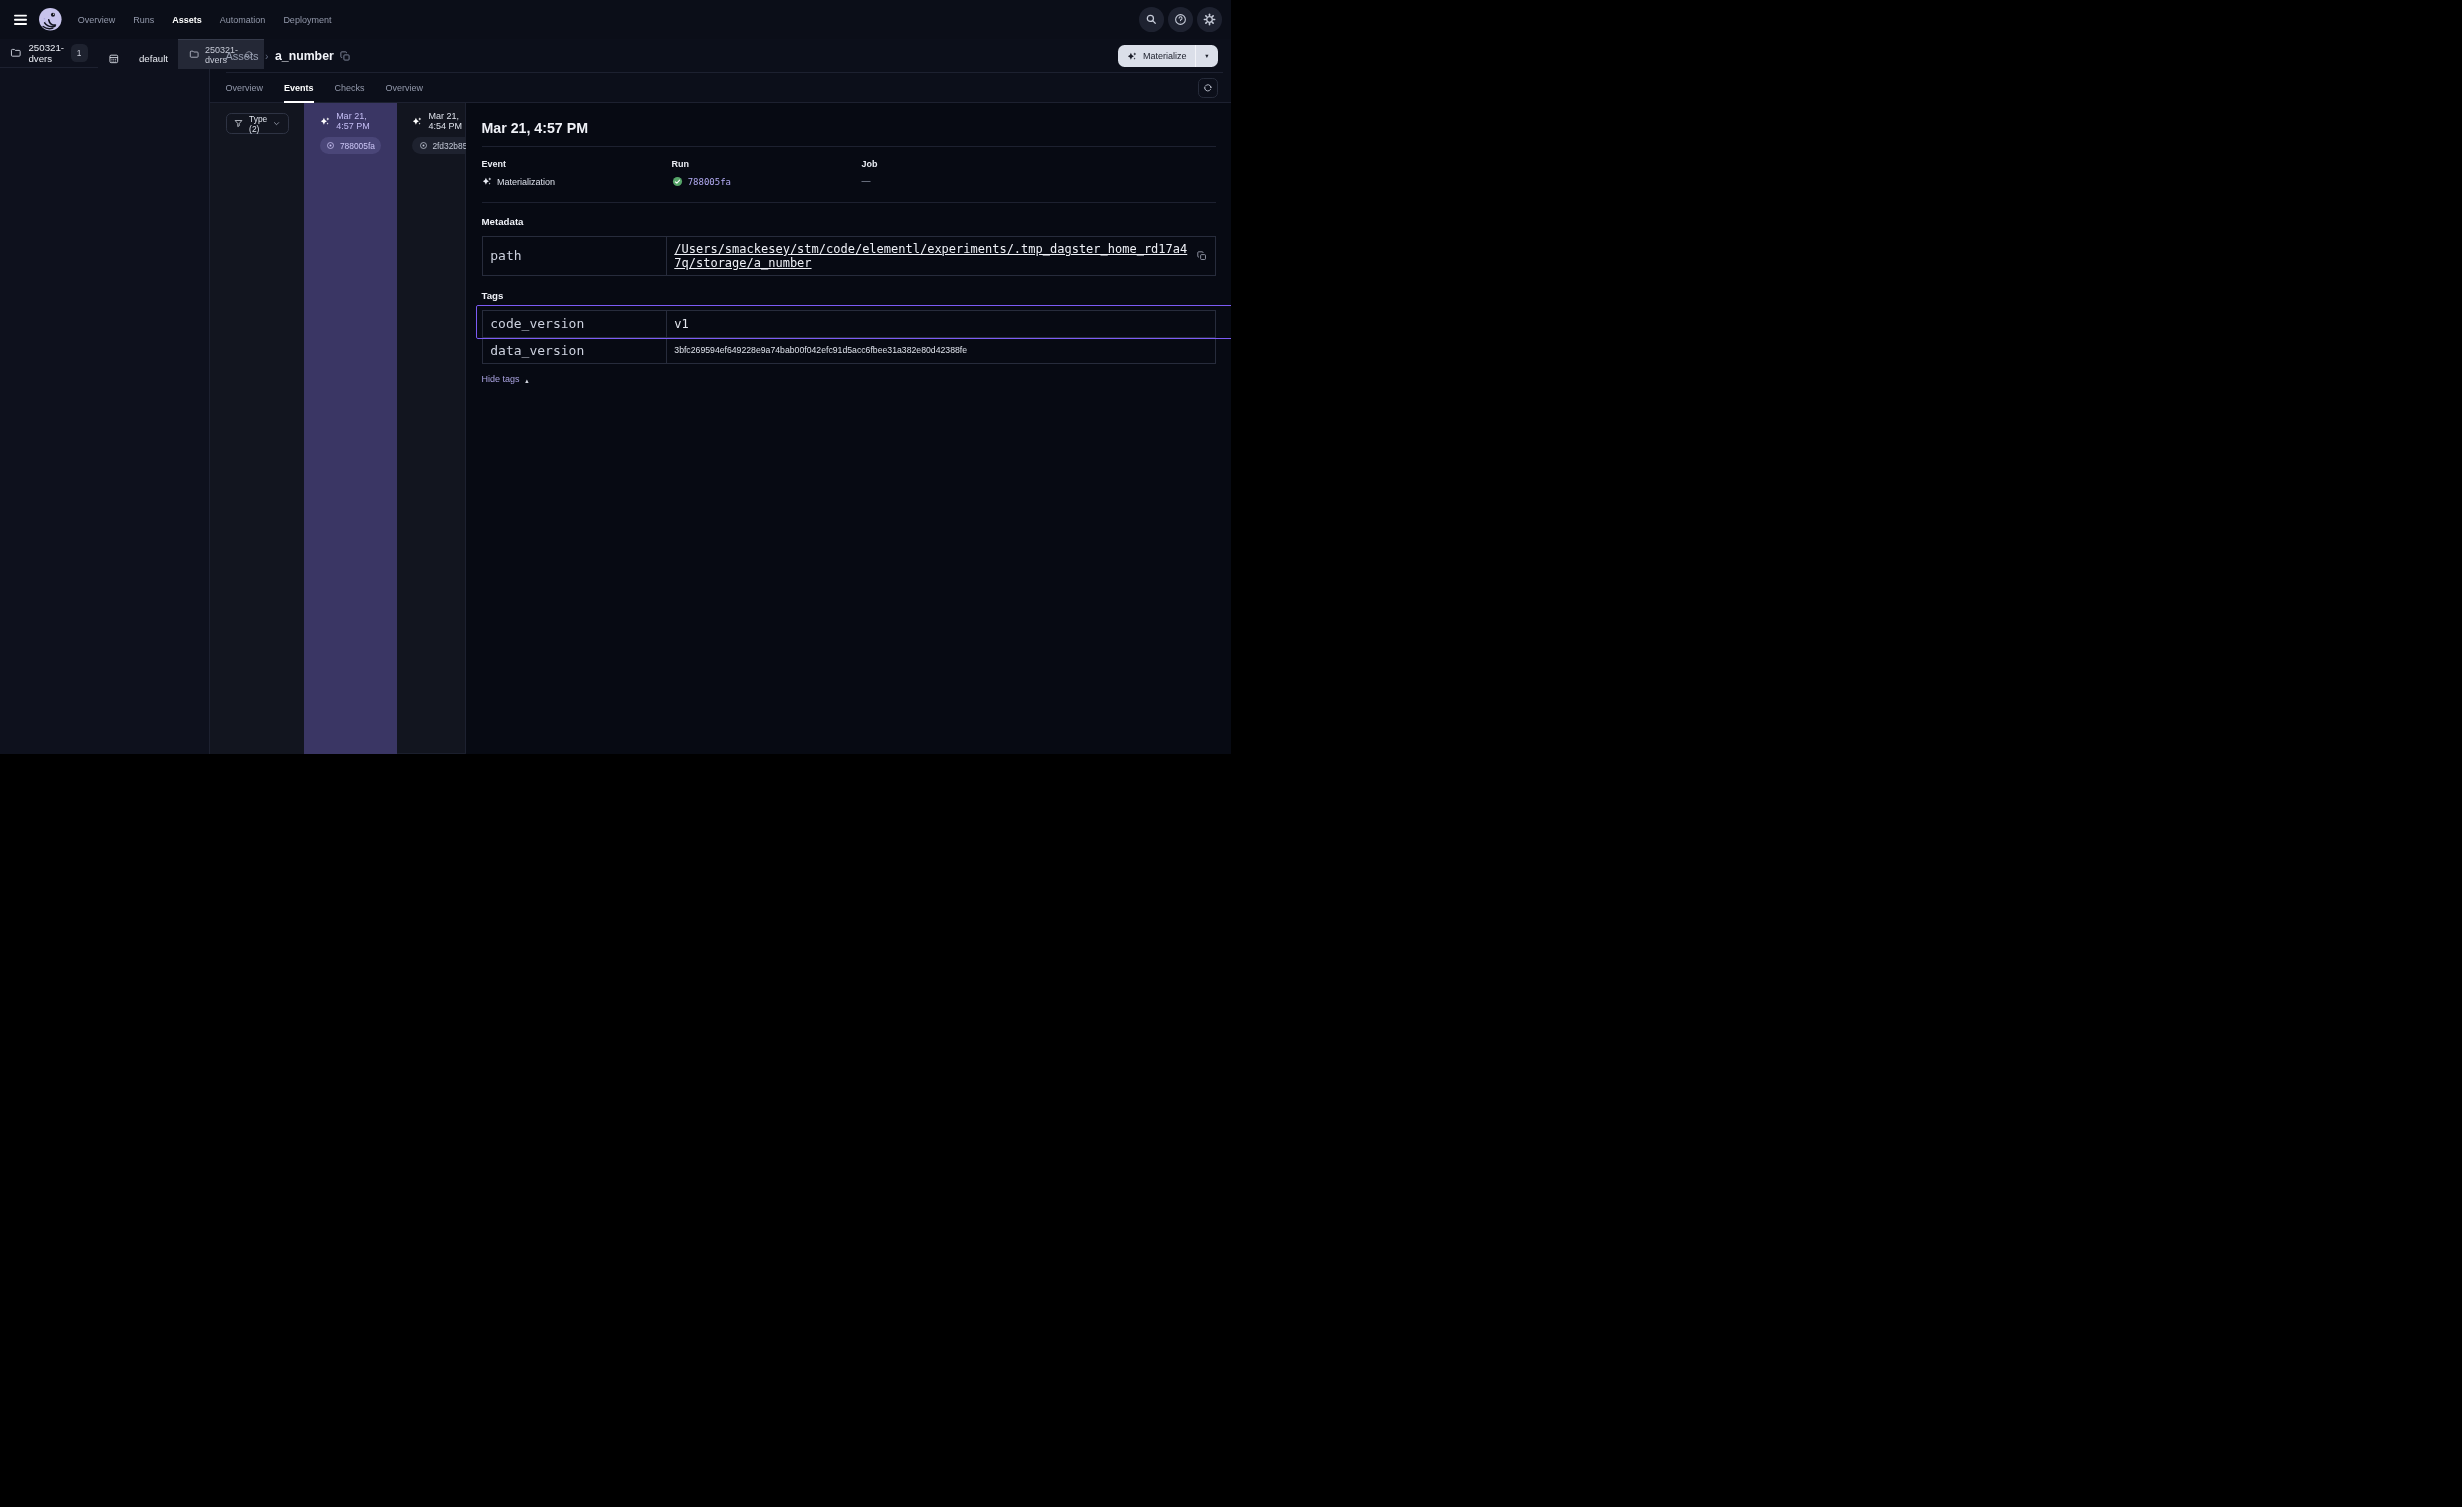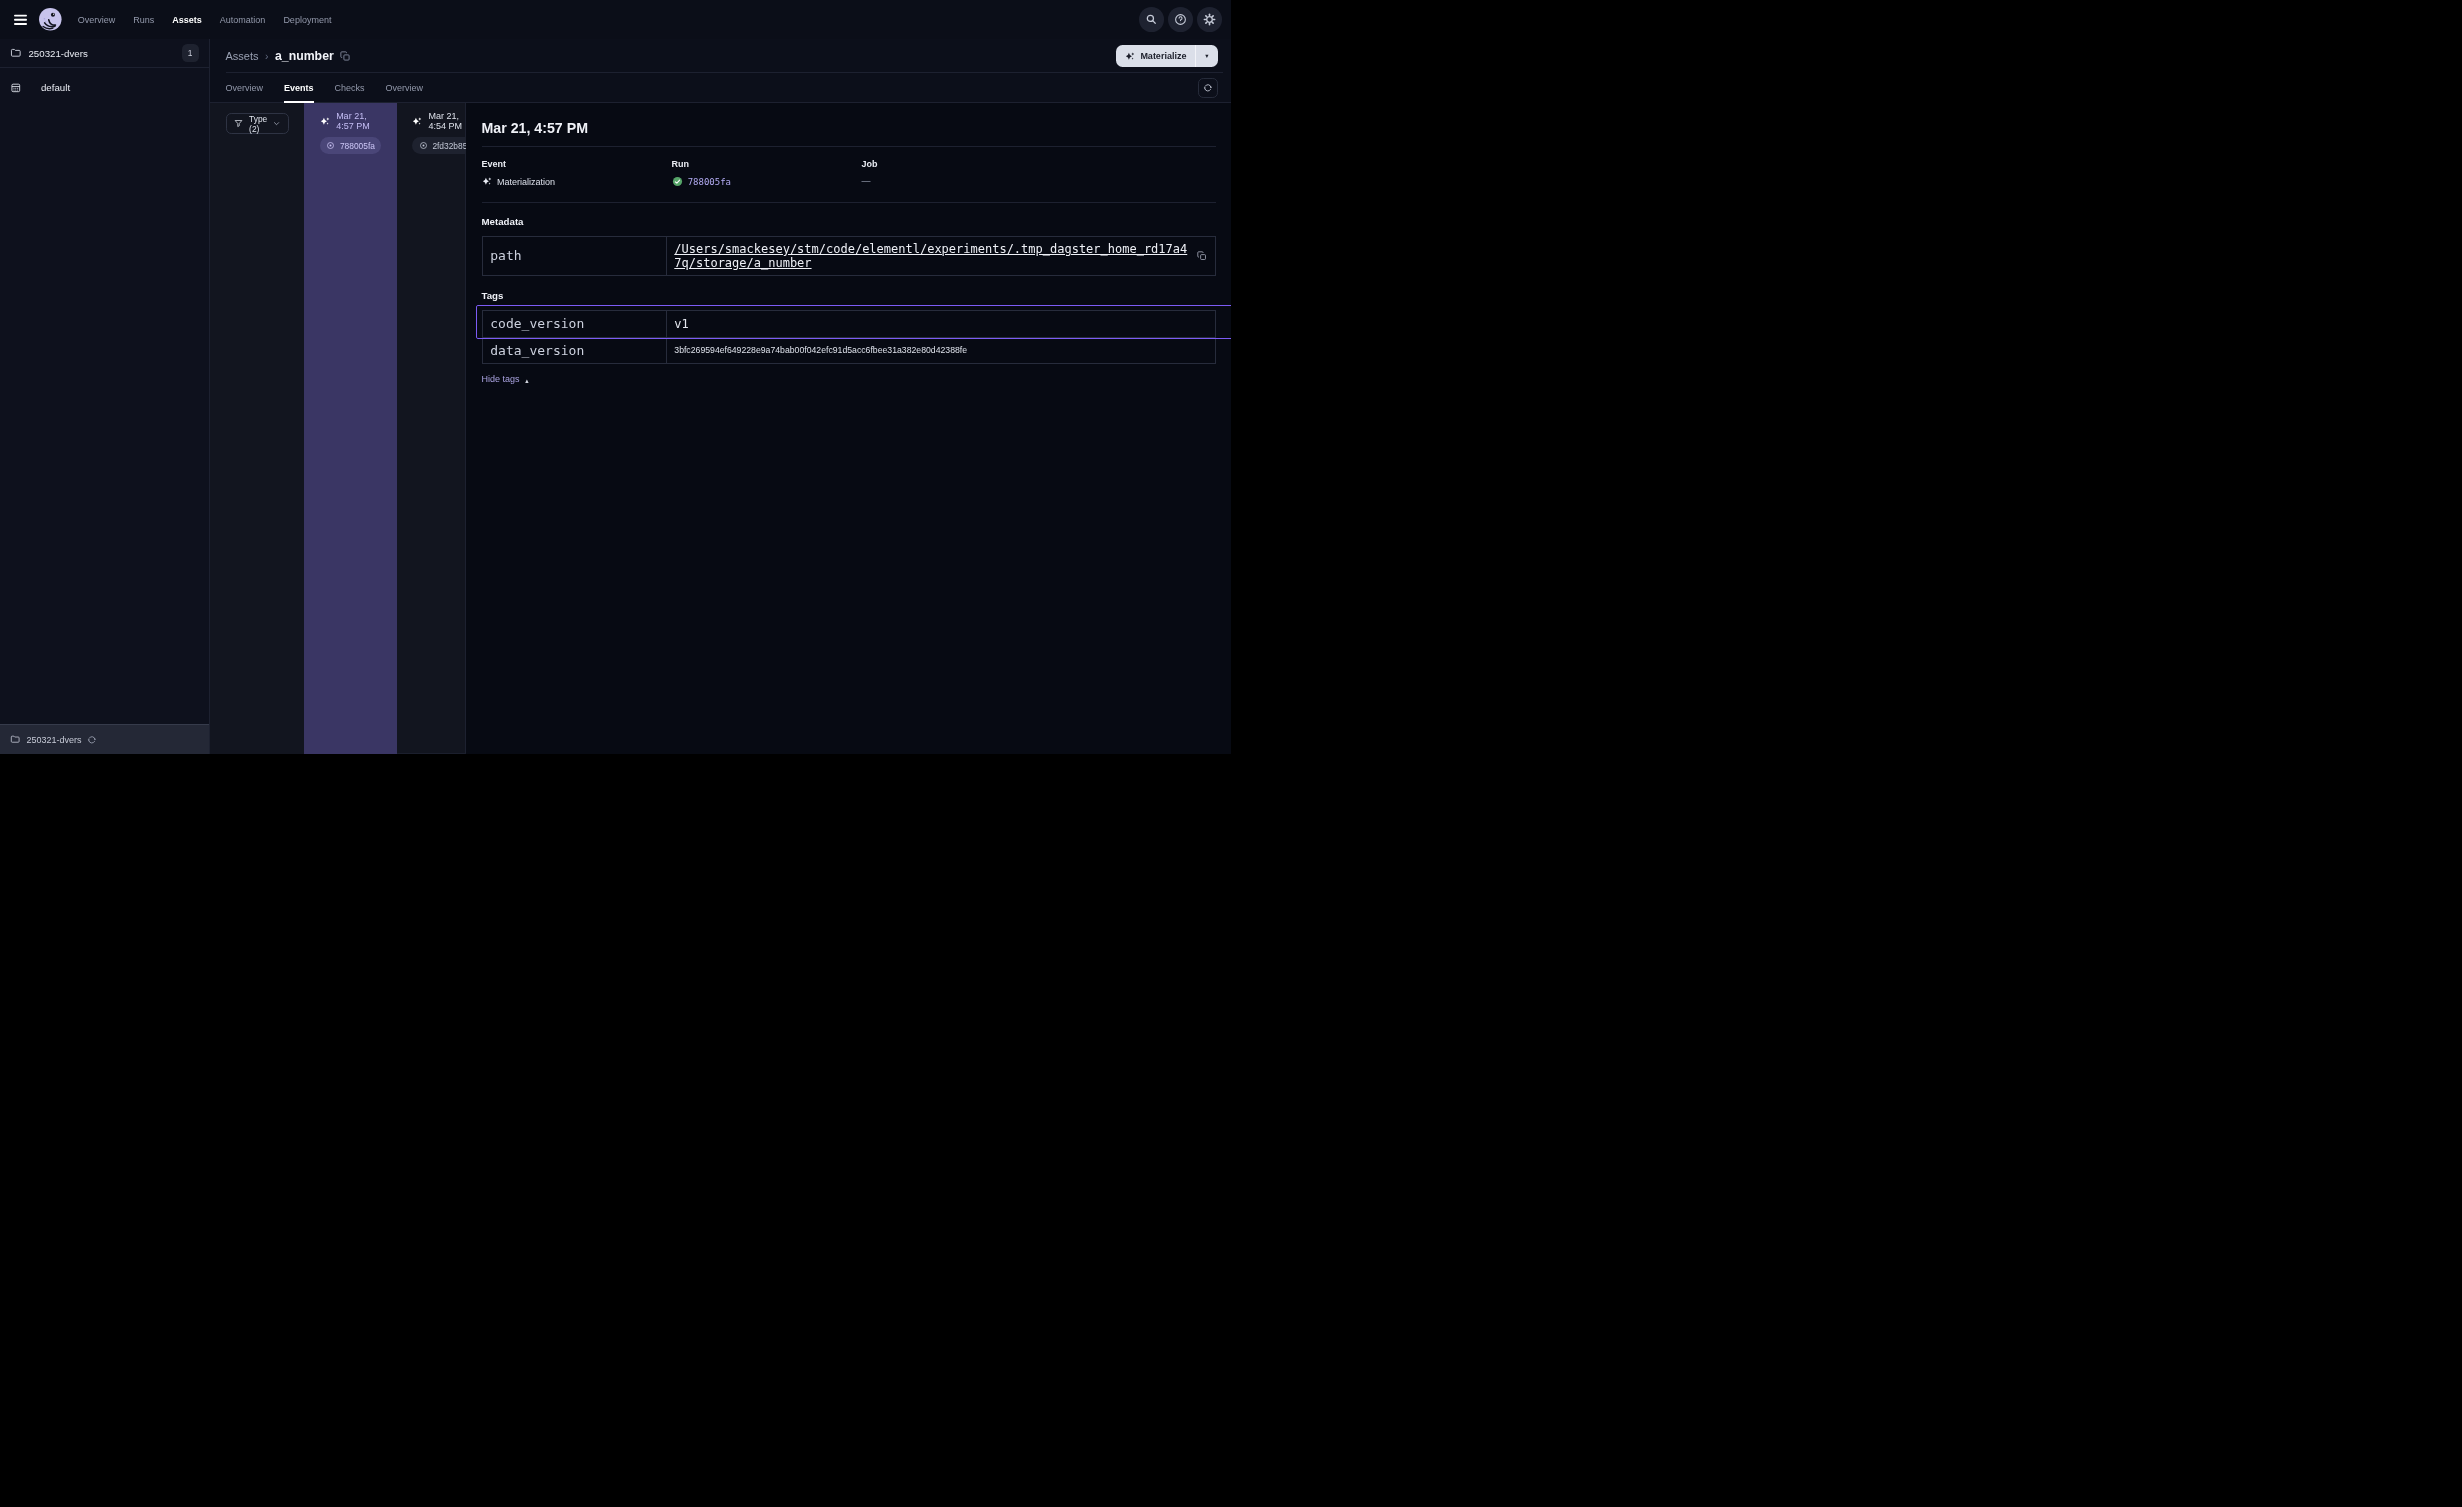--- a/index.html
+++ b/index.html
@@ -20,41 +20,41 @@
   .hamburger{width:26px;height:26px;display:flex;align-items:center;justify-content:center;cursor:pointer;border-radius:5.2px}
   .logo{width:24.6px;height:24.6px;margin-left:3.9px;flex:0 0 auto}
   .navlinks{display:flex;align-items:center;gap:18px;margin-left:15.5px}
   .navlink{font-size:9px;color:var(--text-dim);cursor:pointer;white-space:nowrap}
   .navlink.active{color:#fff;font-weight:bold}
   .topnav .spacer{flex:1}
   .nav-iconbtn{width:24.6px;height:24.6px;border-radius:50%;background:var(--icon-circle);display:flex;align-items:center;justify-content:center;color:#c6cbd8;margin-left:4.5px;cursor:pointer}
 
   
   .app-body{position:absolute;top:39px;left:0;right:0;bottom:0;display:flex}
-  .sidebar{width:210px;flex:0 0 auto;background:var(--sidebar-bg);border-right:0.6px solid var(--line);display:flex;flex-direction:column;position:relative}
+  .sidebar{width:210px;flex:0 0 auto;background:var(--sidebar-bg);border-right:0.6px solid var(--line);display:flex;flex-direction:row;position:relative}
   .repo-row{height:29px;display:flex;align-items:center;gap:6.5px;padding:0 10.4px;border-bottom:0.6px solid var(--line);cursor:pointer}
   .repo-row .label{font-size:9.7px;color:var(--text);flex:1}
   .count-badge{min-width:17px;height:17.5px;padding:0 4.5px;border-radius:5.2px;background:var(--badge-bg);color:#ccd0dc;font-size:8.4px;display:flex;align-items:center;justify-content:center}
   .group-row{height:28.5px;display:flex;align-items:center;gap:19px;padding:0 10.4px;margin-top:5.2px;cursor:pointer}
   .group-row .label{font-size:9.7px;color:var(--text)}
   .sidebar .flexfill{flex:1}
   .sidebar-footer{height:30px;background:var(--footer-bg);border-top:0.6px solid #363b4b;display:flex;align-items:center;gap:5.8px;padding:0 10.4px}
   .sidebar-footer .label{font-size:9px;color:#c6cad6}
 
   .main{flex:1;display:flex;flex-direction:column;background:#0c0f1a;min-width:0}
   .main-header{height:34px;position:relative;display:flex;align-items:center;padding:0 13px 0 15.5px}
   .main-header::after{content:"";position:absolute;left:15.5px;right:7.8px;bottom:0;height:0.6px;background:var(--line)}
   .breadcrumb{display:flex;align-items:center;gap:6.5px}
   .crumb-root{font-size:11px;color:#99a0b2;cursor:pointer}
   .crumb-sep{font-size:10.4px;color:#636b80}
   .crumb-current{font-size:12.3px;color:#f2f4f9;font-weight:bold}
   .copy-icon{color:#8a92a6;display:flex;cursor:pointer}
   .main-header .spacer{flex:1}
   .materialize{height:22px;border-radius:6.5px;background:var(--mat-bg);display:flex;align-items:stretch;overflow:hidden;cursor:pointer}
-  .materialize .main-part{display:flex;align-items:center;gap:5.2px;padding:0 9px;color:var(--mat-text);font-size:9px;font-weight:bold}
+  .materialize .main-part{display:flex;align-items:center;gap:5.2px;padding:0 9px;color:var(--mat-text);font-size:9px;font-weight:normal}
   .materialize .divider{width:0.6px;background:#f2f3f8}
   .materialize .caret-part{width:22px;display:flex;align-items:center;justify-content:center;color:var(--mat-text);font-size:6.5px}
 
   .tabsrow{height:30px;position:relative;display:flex;align-items:stretch;padding:0 0 0 15.5px;border-bottom:0.6px solid var(--line)}
   .tab{position:relative;display:flex;align-items:center;margin-right:21px;font-size:9px;color:var(--text-dim);cursor:pointer}
   .tab.active{color:#fff;font-weight:bold}
   .tab.active::after{content:"";position:absolute;left:0;right:0;bottom:-0.6px;height:1.9px;background:#fff}
   .refresh-btn{position:absolute;right:13px;top:5.2px;width:20px;height:20px;border:0.6px solid #262b3a;border-radius:5.2px;display:flex;align-items:center;justify-content:center;color:#c3c8d5;cursor:pointer}
 
   .content-row{flex:1;display:flex;min-height:0}

